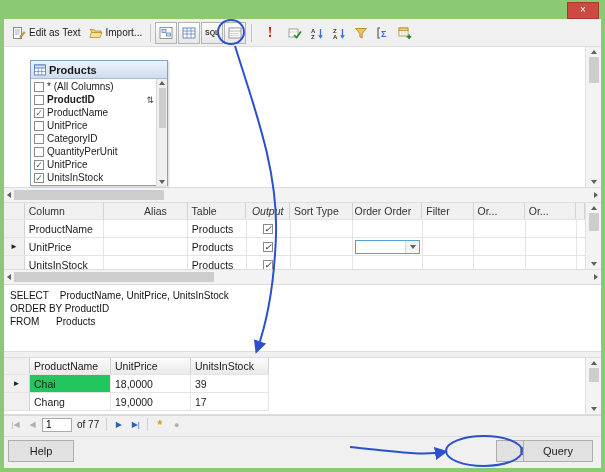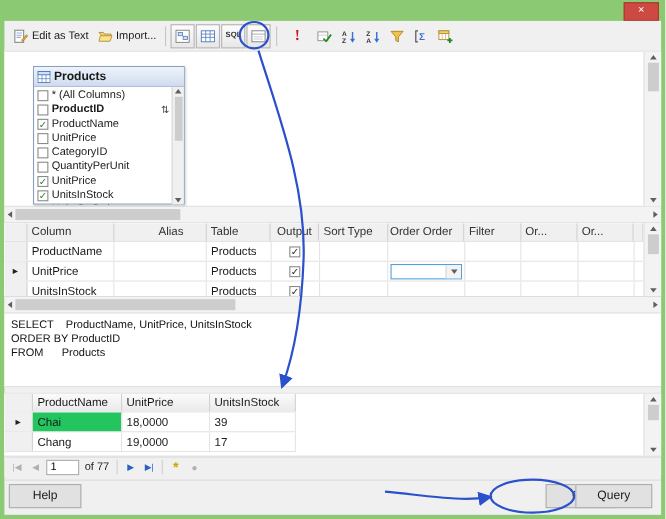--- a/index.html
+++ b/index.html
@@ -49,21 +49,21 @@
   .sorticon{margin-left:auto;margin-right:2px;font-size:9px;color:#444;}
   .twscroll{position:absolute;right:0;top:0;width:11px;height:100%;background:#f0f0f0;border-left:1px solid #d8d8d8;display:flex;flex-direction:column;align-items:center;padding:2px 0;box-sizing:border-box;}
   
   .cgrid{position:absolute;left:0;top:0;right:16px;bottom:0;background:#fff;font-size:10.5px;overflow:hidden;}
   .cg-row{display:flex;height:17px;border-bottom:1px solid #e4e4e4;align-items:stretch;}
   .cg-h{height:16px;background:#f0f0f0;color:#333;}
   .cg-h .cell{border-right:1px solid #d2d2d2;border-bottom:0;}
   .cell{border-right:1px solid #e4e4e4;display:flex;align-items:center;padding:0 4px;overflow:hidden;white-space:nowrap;box-sizing:border-box;}
   .c-sel{width:22px;background:#f0f0f0;justify-content:center;padding:0;border-right:1px solid #d2d2d2;}
   .c-col{width:84px;text-align:right;} .c-alias{width:50px;margin-left:36px;} .c-table{width:62px;}
-  .c-out{width:46px;justify-content:center;}
+  .c-out{width:46px;justify-content:center;font-style:italic;}
   .c-stype{width:66px;} .c-sorder{width:74px;padding:0 2px;}
   .c-filter{width:54px;} .c-or{width:54px;}
   .c-fill{flex:1;border-right:none;}
   .selglyph{font-size:8px;color:#222;}
   .combo{width:100%;height:14px;border:1px solid #56a0d8;background:#fff;display:flex;align-items:center;box-sizing:border-box;}
   .combo .dd{margin-left:auto;width:13px;height:100%;display:flex;align-items:center;justify-content:center;border-left:1px solid #d8d8d8;background:#f3f3f3;}
   
   .sqlline{white-space:pre;font-size:10px;line-height:13px;color:#111;}
   
   .rgrid{position:absolute;left:0;top:0;right:16px;height:100%;background:#fff;overflow:hidden;font-size:10.5px;}

